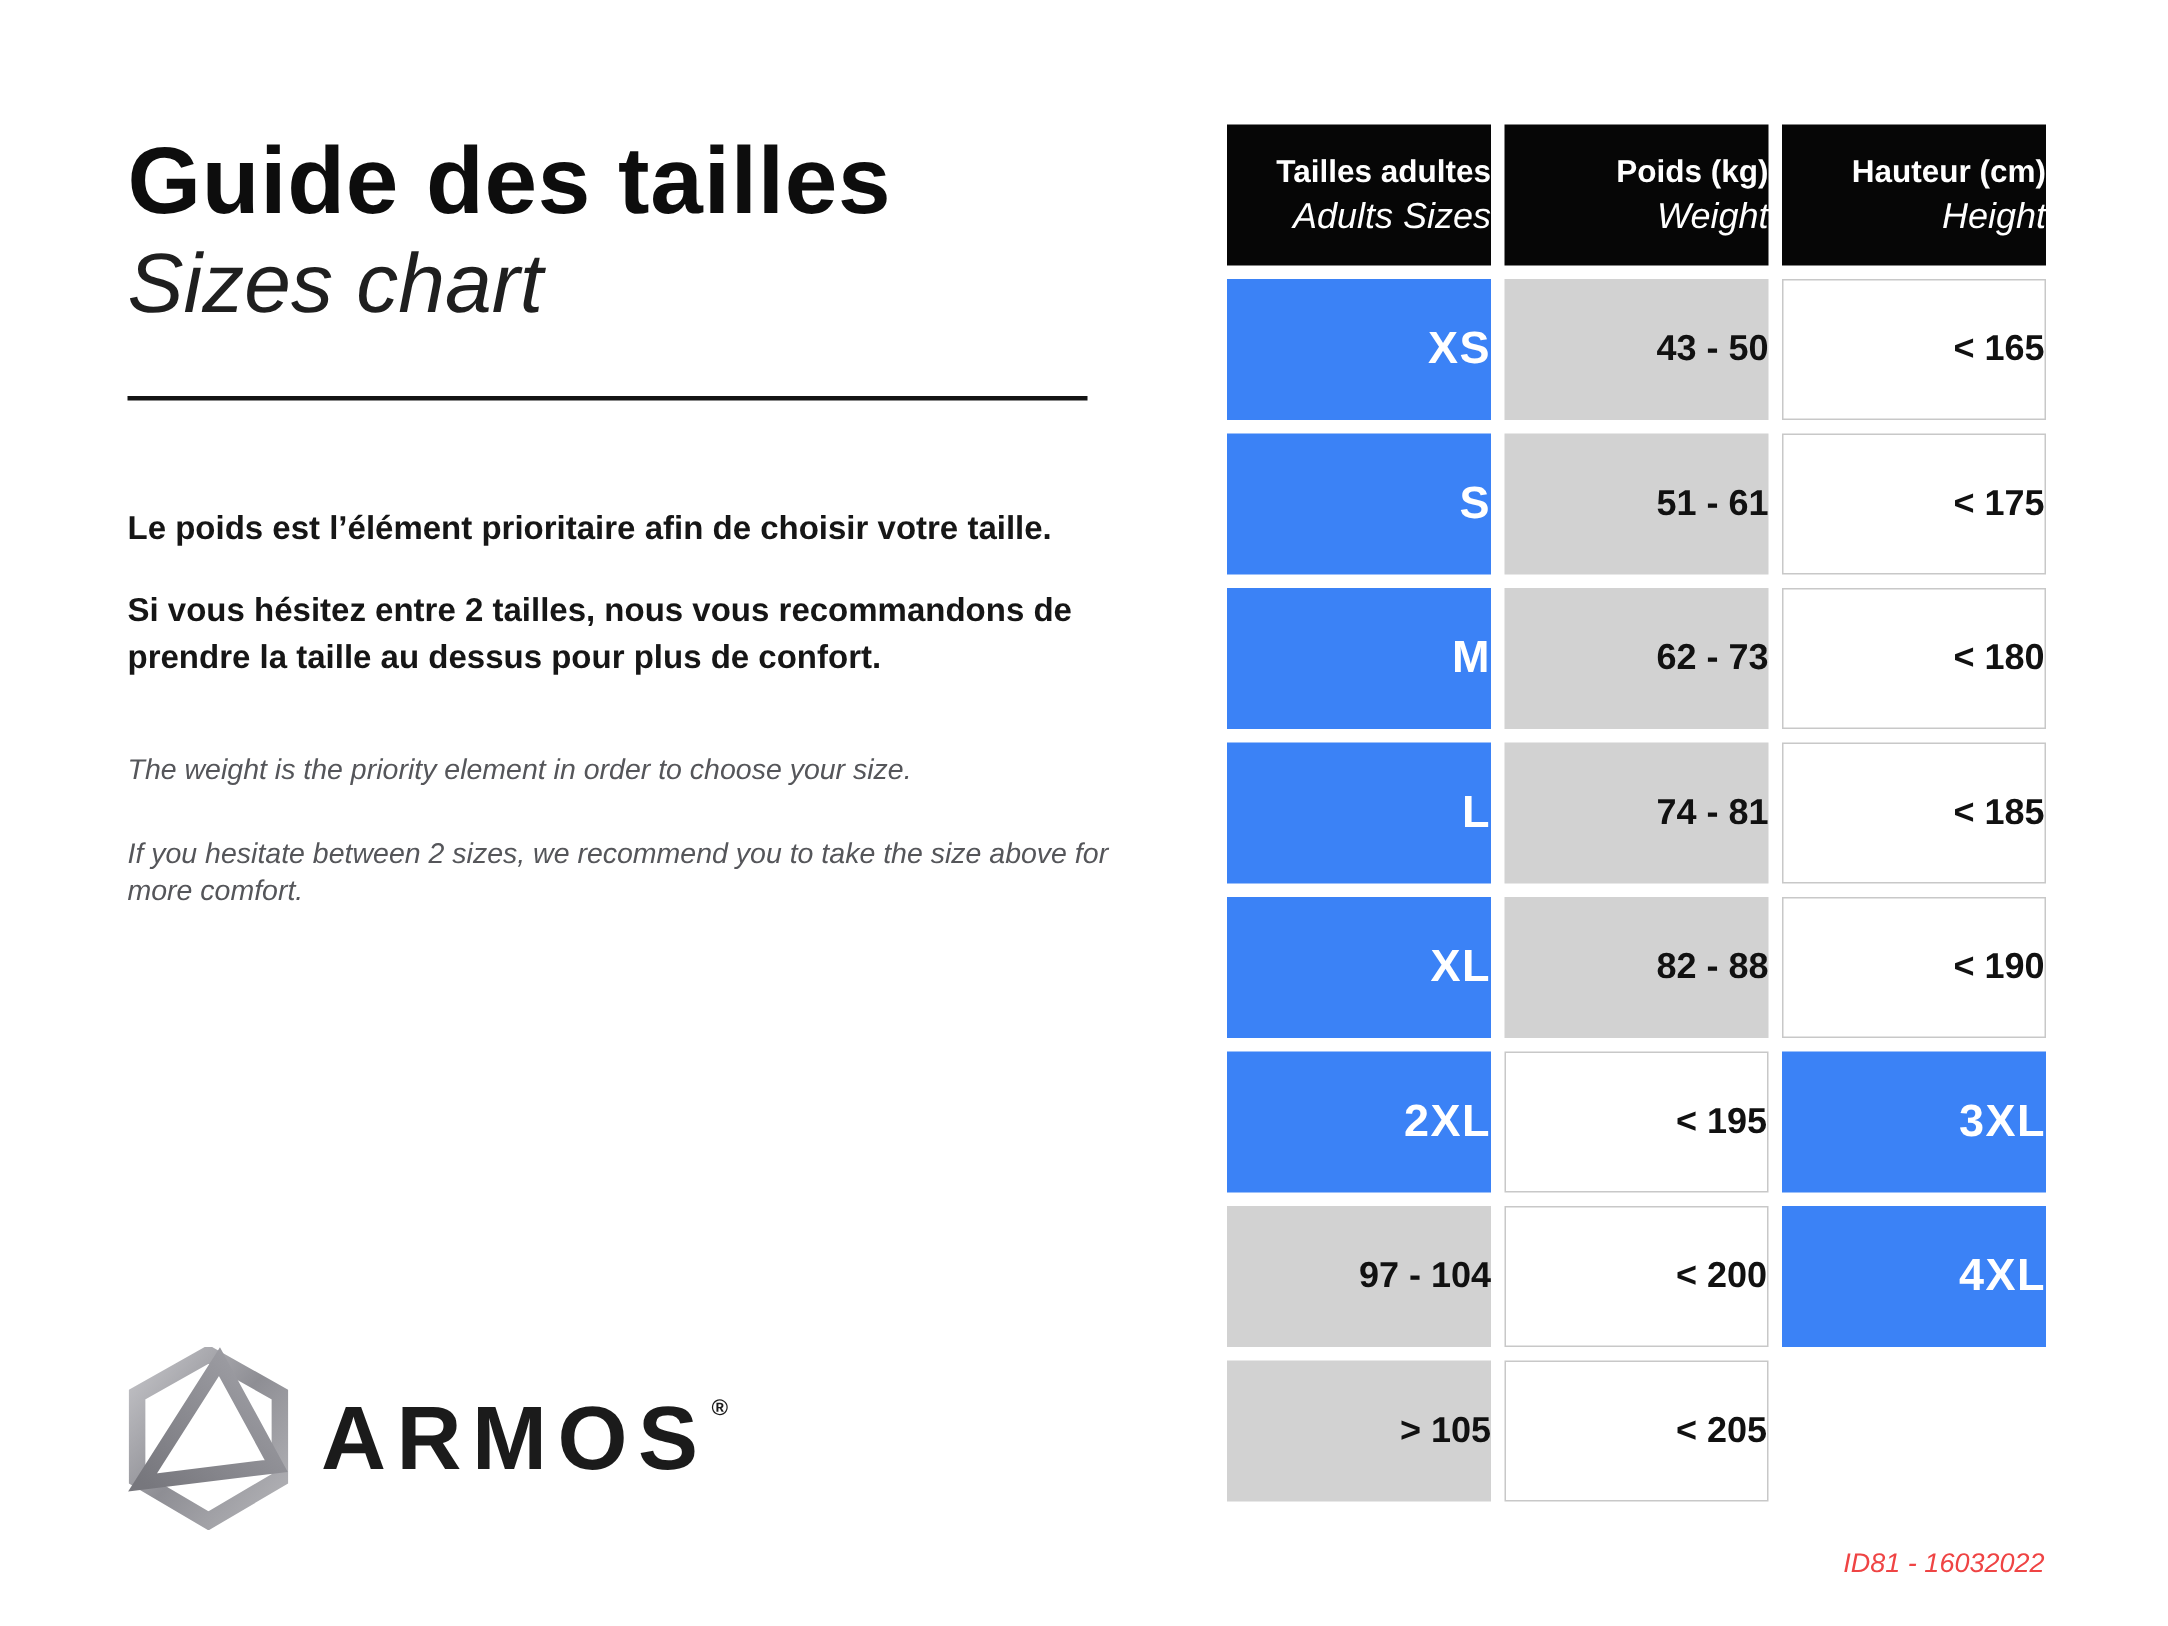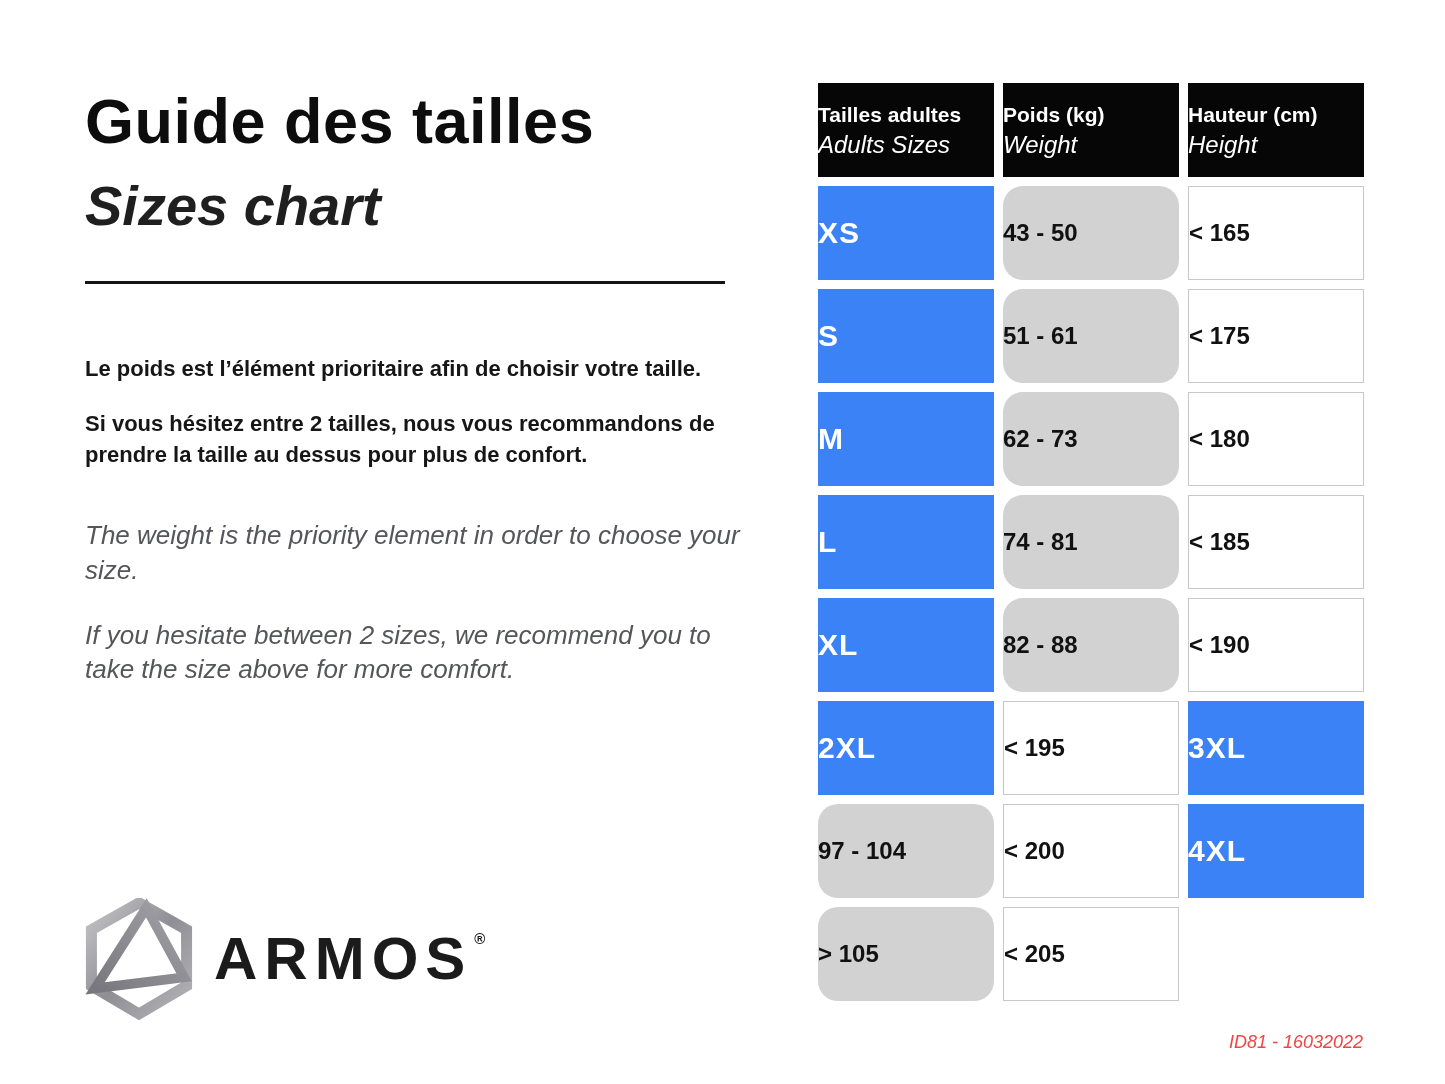--- a/index.html
+++ b/index.html
@@ -24,43 +24,43 @@
   .title-fr {
     font-size: 63px;
     font-weight: 800;
     letter-spacing: 0.5px;
     color: #0d0d0d;
     line-height: 1.05;
     margin-top: 16px;
   }
   .title-en {
     font-size: 56px;
-    font-weight: 700;
+    font-weight: 400;
     font-style: italic;
     color: #1f1f1f;
     line-height: 1.1;
-    margin-top: 21px;
+    margin-top: 4px;
   }
   .rule {
     width: 640px;
     height: 0;
     border-top: 3px solid #141414;
     margin-top: 44px;
   }
   .para-fr {
     font-size: 22px;
     font-weight: 600;
     color: #161616;
     line-height: 1.42;
     margin-top: 0;
   }
   .para-fr.first { margin-top: 69px; }
   .para-fr.second { margin-top: 24px; }
   .para-en {
-    font-size: 26px;
+    font-size: 19px;
     font-weight: 400;
     font-style: italic;
     color: #55565a;
     line-height: 1.33;
   }
   .para-en.first { margin-top: 48px; }
   .para-en.second { margin-top: 30px; }
 
   
   .brand {
@@ -96,21 +96,21 @@
     top: 83px;
     display: grid;
     grid-template-columns: repeat(3, 176px);
     grid-auto-rows: 94px;
     column-gap: 9px;
     row-gap: 9px;
   }
   .cell {
     display: flex;
     flex-direction: column;
-    align-items: flex-start;
+    align-items: flex-end;
     justify-content: center;
     text-align: center;
   }
   .cell.head {
     background: #060606;
     color: #ffffff;
   }
   .cell.head .h-main {
     font-size: 21px;
     font-weight: 700;
@@ -128,21 +128,20 @@
     color: #ffffff;
     font-size: 30px;
     font-weight: 800;
     letter-spacing: 1px;
   }
   .cell.weight {
     background: #d2d2d2;
     color: #111111;
     font-size: 24px;
     font-weight: 600;
-    border-radius: 20px;
   }
   .cell.height {
     background: #ffffff;
     border: 1px solid #c8c8c8;
     color: #111111;
     font-size: 24px;
     font-weight: 600;
   }
 
   

